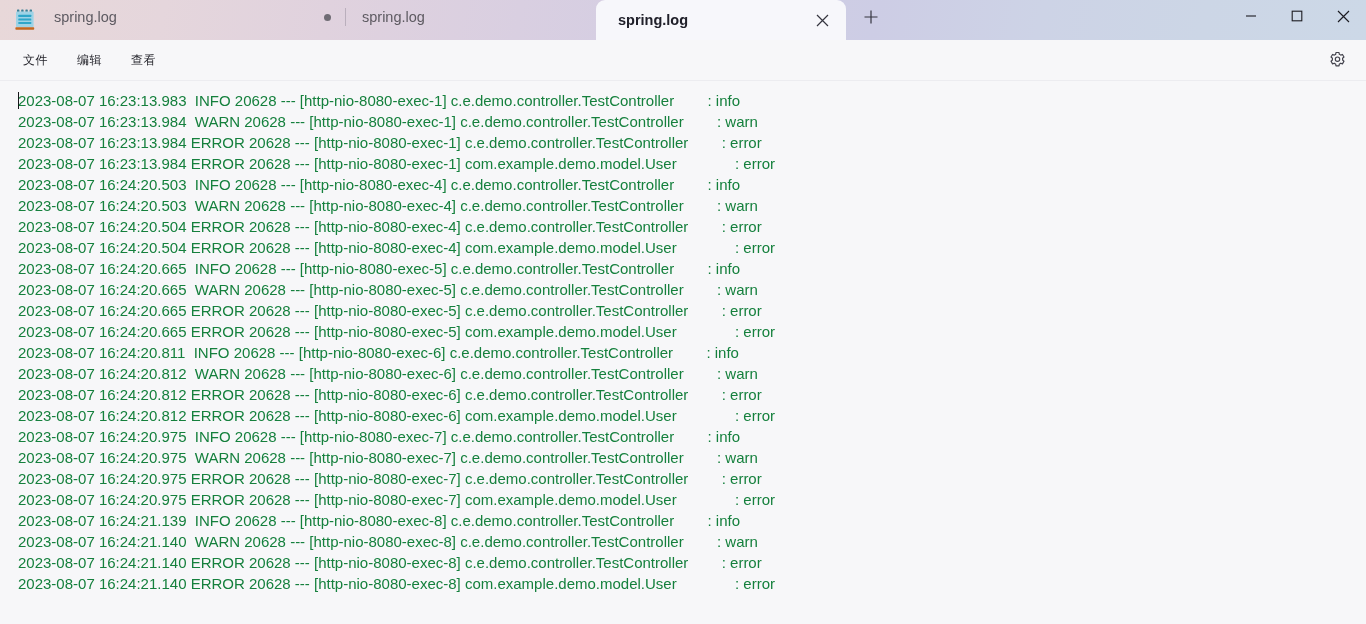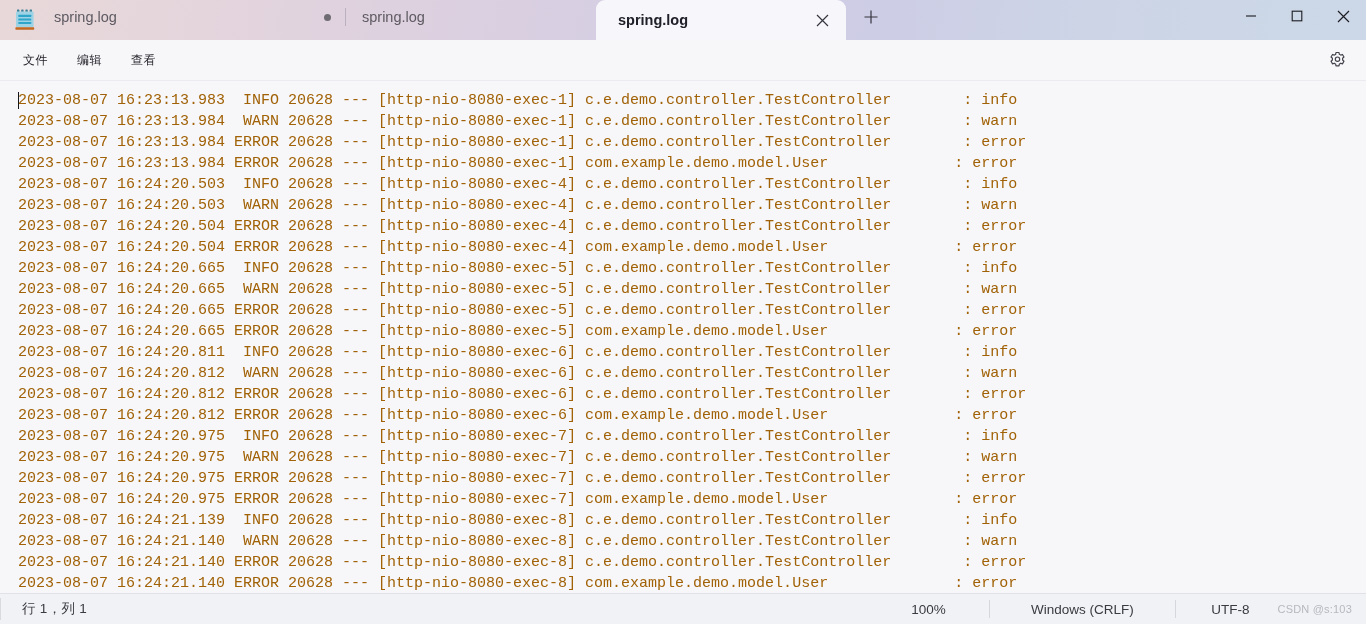--- a/index.html
+++ b/index.html
@@ -174,24 +174,24 @@
     flex: 1 1 auto;
     position: relative;
     background: #f7f7f9;
     overflow: hidden;
   }
   .editor {
     position: absolute;
     inset: 0;
     padding: 9px 0 0 18px;
     overflow: hidden;
-    font-family: Liberation Mono, monospace;
+    font-family: Liberation Sans, sans-serif;
     font-size: 15px;
     line-height: 21px;
-    color: #a16207;
+    color: #15803d;
     white-space: pre;
     box-sizing: border-box;
   }
   .logline {
     height: 21px;
     position: relative;
   }
   .caret {
     position: absolute;
     left: 18px;
@@ -337,24 +337,14 @@
         <circle cx="10" cy="8.6" r="2.3" fill="none" stroke="#42424c" stroke-width="1.25"></circle>
       </svg>
     </div>
   </div>
 
   <div class="editor-wrap">
     <div class="editor" id="editor"><div class="logline">2023-08-07 16:23:13.983  INFO 20628 --- [http-nio-8080-exec-1] c.e.demo.controller.TestController        : info</div><div class="logline">2023-08-07 16:23:13.984  WARN 20628 --- [http-nio-8080-exec-1] c.e.demo.controller.TestController        : warn</div><div class="logline">2023-08-07 16:23:13.984 ERROR 20628 --- [http-nio-8080-exec-1] c.e.demo.controller.TestController        : error</div><div class="logline">2023-08-07 16:23:13.984 ERROR 20628 --- [http-nio-8080-exec-1] com.example.demo.model.User              : error</div><div class="logline">2023-08-07 16:24:20.503  INFO 20628 --- [http-nio-8080-exec-4] c.e.demo.controller.TestController        : info</div><div class="logline">2023-08-07 16:24:20.503  WARN 20628 --- [http-nio-8080-exec-4] c.e.demo.controller.TestController        : warn</div><div class="logline">2023-08-07 16:24:20.504 ERROR 20628 --- [http-nio-8080-exec-4] c.e.demo.controller.TestController        : error</div><div class="logline">2023-08-07 16:24:20.504 ERROR 20628 --- [http-nio-8080-exec-4] com.example.demo.model.User              : error</div><div class="logline">2023-08-07 16:24:20.665  INFO 20628 --- [http-nio-8080-exec-5] c.e.demo.controller.TestController        : info</div><div class="logline">2023-08-07 16:24:20.665  WARN 20628 --- [http-nio-8080-exec-5] c.e.demo.controller.TestController        : warn</div><div class="logline">2023-08-07 16:24:20.665 ERROR 20628 --- [http-nio-8080-exec-5] c.e.demo.controller.TestController        : error</div><div class="logline">2023-08-07 16:24:20.665 ERROR 20628 --- [http-nio-8080-exec-5] com.example.demo.model.User              : error</div><div class="logline">2023-08-07 16:24:20.811  INFO 20628 --- [http-nio-8080-exec-6] c.e.demo.controller.TestController        : info</div><div class="logline">2023-08-07 16:24:20.812  WARN 20628 --- [http-nio-8080-exec-6] c.e.demo.controller.TestController        : warn</div><div class="logline">2023-08-07 16:24:20.812 ERROR 20628 --- [http-nio-8080-exec-6] c.e.demo.controller.TestController        : error</div><div class="logline">2023-08-07 16:24:20.812 ERROR 20628 --- [http-nio-8080-exec-6] com.example.demo.model.User              : error</div><div class="logline">2023-08-07 16:24:20.975  INFO 20628 --- [http-nio-8080-exec-7] c.e.demo.controller.TestController        : info</div><div class="logline">2023-08-07 16:24:20.975  WARN 20628 --- [http-nio-8080-exec-7] c.e.demo.controller.TestController        : warn</div><div class="logline">2023-08-07 16:24:20.975 ERROR 20628 --- [http-nio-8080-exec-7] c.e.demo.controller.TestController        : error</div><div class="logline">2023-08-07 16:24:20.975 ERROR 20628 --- [http-nio-8080-exec-7] com.example.demo.model.User              : error</div><div class="logline">2023-08-07 16:24:21.139  INFO 20628 --- [http-nio-8080-exec-8] c.e.demo.controller.TestController        : info</div><div class="logline">2023-08-07 16:24:21.140  WARN 20628 --- [http-nio-8080-exec-8] c.e.demo.controller.TestController        : warn</div><div class="logline">2023-08-07 16:24:21.140 ERROR 20628 --- [http-nio-8080-exec-8] c.e.demo.controller.TestController        : error</div><div class="logline">2023-08-07 16:24:21.140 ERROR 20628 --- [http-nio-8080-exec-8] com.example.demo.model.User              : error</div></div>
     <div class="caret"></div>
   </div>
 
-  <div class="statusbar">
-    <span class="sb-left-edge"></span>
-    <div class="sb-left">行 1，列 1</div>
-    <div class="sb-right">
-      <div class="sb-cell sb-zoom">100%</div>
-      <div class="sb-cell sb-eol">Windows (CRLF)</div>
-      <div class="sb-cell sb-enc">UTF-8</div>
-      <div class="watermark">CSDN @s:103</div>
-    </div>
-  </div>
 
 </div>
 
 </body></html>

